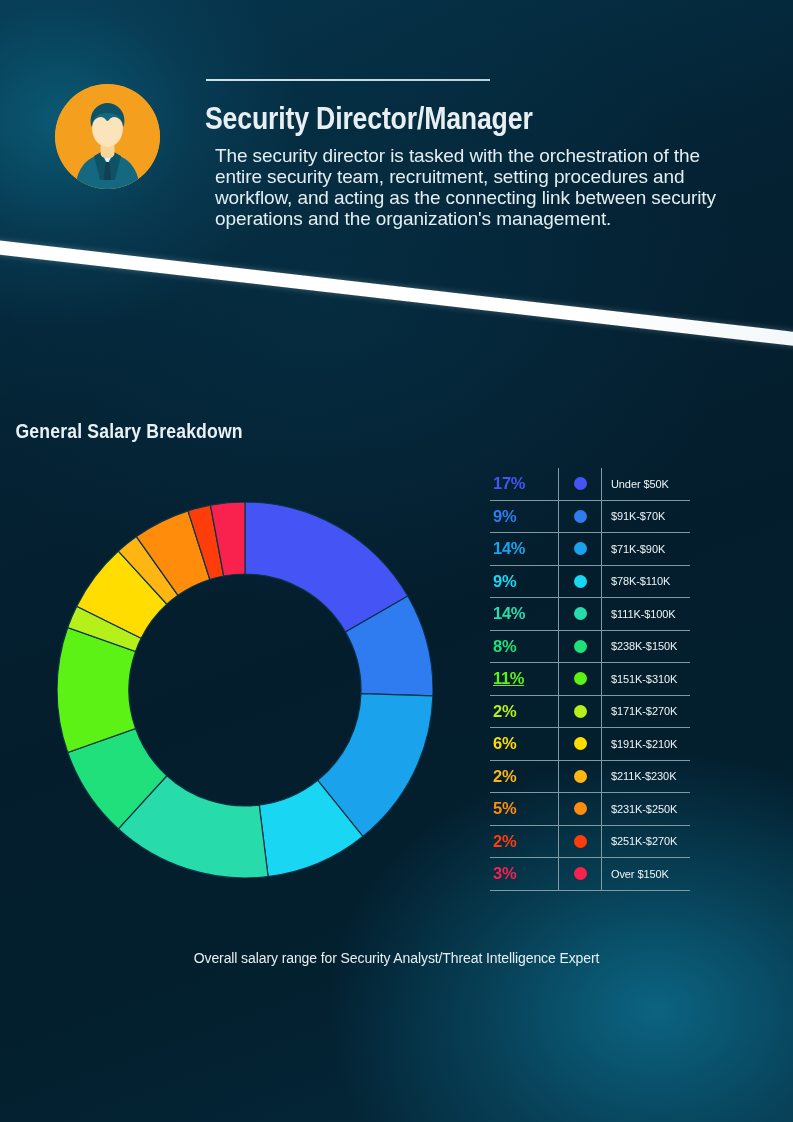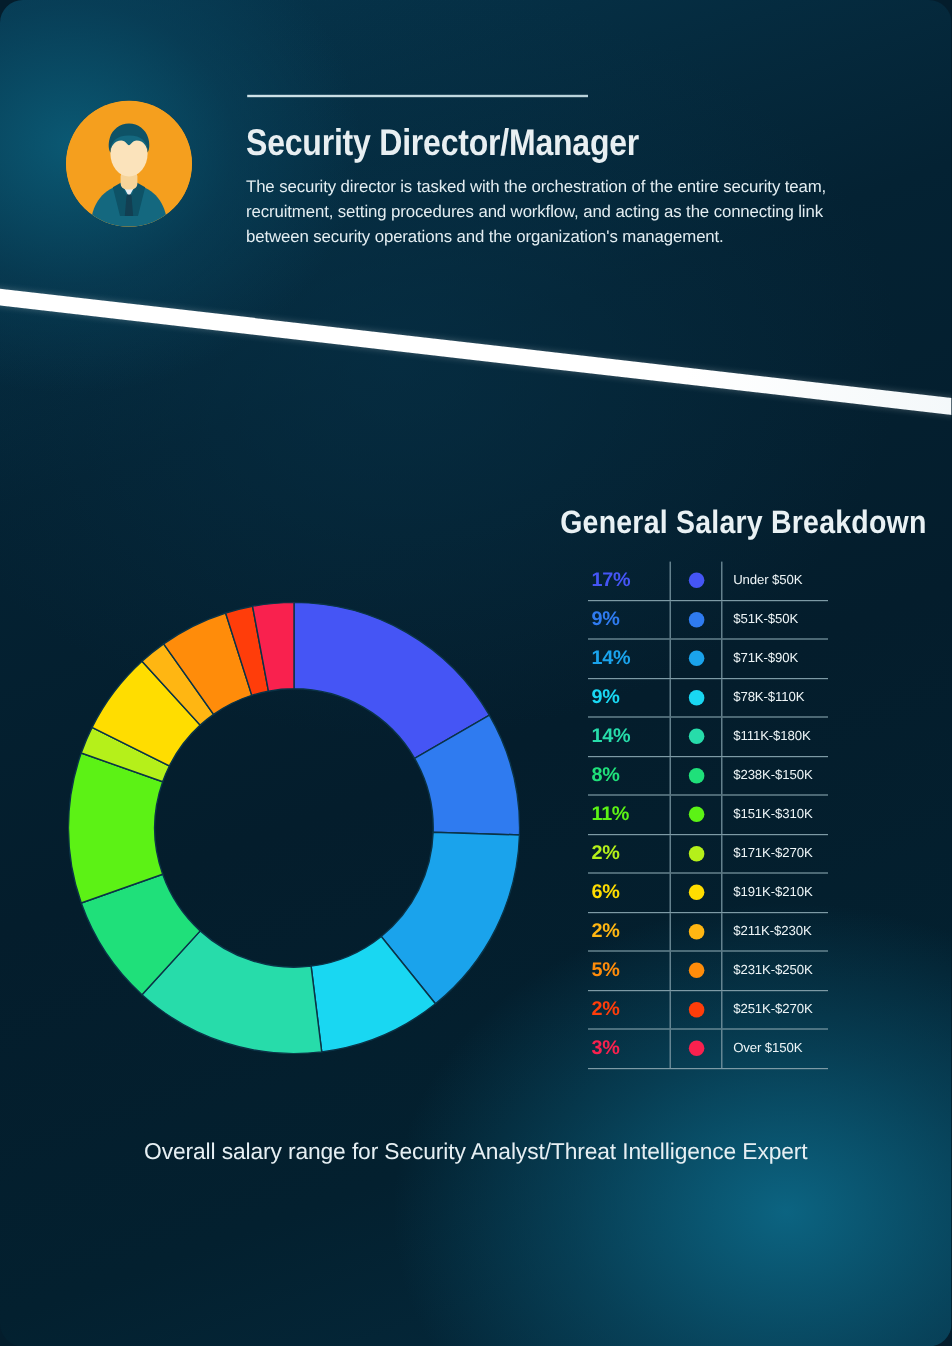--- a/index.html
+++ b/index.html
@@ -12,21 +12,20 @@
   }
   #page {
     position:absolute; inset:0;
     width:793px; height:1122px;
     background:
       radial-gradient(ellipse 420px 330px at 655px 1010px, rgba(12,103,133,0.95) 0%, rgba(10,85,112,0.55) 42%, rgba(6,45,66,0.0) 78%),
       radial-gradient(ellipse 300px 260px at 60px 120px, rgba(11,92,119,0.92) 0%, rgba(9,70,96,0.5) 45%, rgba(5,40,60,0.0) 80%),
       radial-gradient(ellipse 560px 420px at 330px 300px, rgba(7,52,75,0.55) 0%, rgba(4,30,46,0.0) 75%),
       linear-gradient(160deg, #06374f 0%, #042233 30%, #041d2c 55%, #03202f 78%, #052c40 100%);
     overflow:hidden;
-    border-radius:19px;
   }
 
   
   .diagonal {
     position:absolute; left:-40px; top:236px;
     width:880px; height:14px;
     background:linear-gradient(90deg,#ffffff 0%,#ffffff 70%,#f2f7f9 100%);
     transform:rotate(6.55deg);
     transform-origin:0 0;
     box-shadow:0 0 6px rgba(255,255,255,0.25);
@@ -48,33 +47,33 @@
   .title {
     position:absolute; left:205px; top:101px;
     font-family:"Liberation Sans Narrow","Liberation Sans", sans-serif;
     font-size:31px; font-weight:bold;
     letter-spacing:-0.2px;
     color:#e8eff2;
     transform:scaleX(0.86); transform-origin:left center;
     white-space:nowrap;
   }
   .desc {
-    position:absolute; left:205px; top:145px;
+    position:absolute; left:215px; top:145px;
     width:512px;
-    font-size:14px; line-height:21px;
+    font-size:19px; line-height:21px;
     color:#e4eef2;
     letter-spacing:-0.1px;
   }
 
   
   .chart-title {
     position:absolute; left:0; top:420px; width:793px;
-    text-align:right;
+    text-align:left;
     font-family:"Liberation Sans Narrow","Liberation Sans", sans-serif;
-    font-size:27px; font-weight:bold;
+    font-size:20px; font-weight:bold;
     color:#e9f1f4;
     letter-spacing:0.2px;
   }
   .chart-title span { display:inline-block; transform:scaleX(0.88); }
 
   .donut {
     position:absolute; left:57px; top:502px;
     width:376px; height:376px;
   }
   .donut svg { display:block; }
@@ -110,21 +109,21 @@
     padding-left:9px;
     font-size:11px;
     color:#eef5f7;
     letter-spacing:-0.1px;
     white-space:nowrap;
   }
 
   .footer-note {
     position:absolute; left:0; top:950px; width:793px;
     text-align:center;
-    font-size:19px;
+    font-size:14px;
     color:#e6eff3;
     letter-spacing:-0.1px;
   }
 </style>
 </head>
 <body>
 
 <div id="page">
 
   <div class="diagonal"></div>
@@ -182,52 +181,52 @@
         <div class="swatch-cell">
           <span class="dot" style="background: rgb(69, 85, 245);"></span>
         </div>
         <div class="range">Under $50K</div>
       </div>
       <div class="legend-row">
         <div class="pct" style="color: rgb(47, 123, 240);">9%</div>
         <div class="swatch-cell">
           <span class="dot" style="background: rgb(47, 123, 240);"></span>
         </div>
-        <div class="range">$51K-$50K</div>
+        <div class="range">$91K-$70K</div>
       </div>
       <div class="legend-row">
         <div class="pct" style="color: rgb(26, 163, 236);">14%</div>
         <div class="swatch-cell">
           <span class="dot" style="background: rgb(26, 163, 236);"></span>
         </div>
         <div class="range">$71K-$90K</div>
       </div>
       <div class="legend-row">
         <div class="pct" style="color: rgb(25, 215, 242);">9%</div>
         <div class="swatch-cell">
           <span class="dot" style="background: rgb(25, 215, 242);"></span>
         </div>
         <div class="range">$78K-$110K</div>
       </div>
       <div class="legend-row">
         <div class="pct" style="color: rgb(39, 220, 170);">14%</div>
         <div class="swatch-cell">
           <span class="dot" style="background: rgb(39, 220, 170);"></span>
         </div>
-        <div class="range">$111K-$180K</div>
+        <div class="range">$111K-$100K</div>
       </div>
       <div class="legend-row">
         <div class="pct" style="color: rgb(31, 224, 122);">8%</div>
         <div class="swatch-cell">
           <span class="dot" style="background: rgb(31, 224, 122);"></span>
         </div>
         <div class="range">$238K-$150K</div>
       </div>
       <div class="legend-row">
-        <div class="pct" style="color: rgb(92, 242, 21);">11%</div>
+        <div class="pct" style="color: rgb(92, 242, 21); text-decoration: underline;">11%</div>
         <div class="swatch-cell">
           <span class="dot" style="background: rgb(92, 242, 21);"></span>
         </div>
         <div class="range">$151K-$310K</div>
       </div>
       <div class="legend-row">
         <div class="pct" style="color: rgb(181, 240, 26);">2%</div>
         <div class="swatch-cell">
           <span class="dot" style="background: rgb(181, 240, 26);"></span>
         </div>

